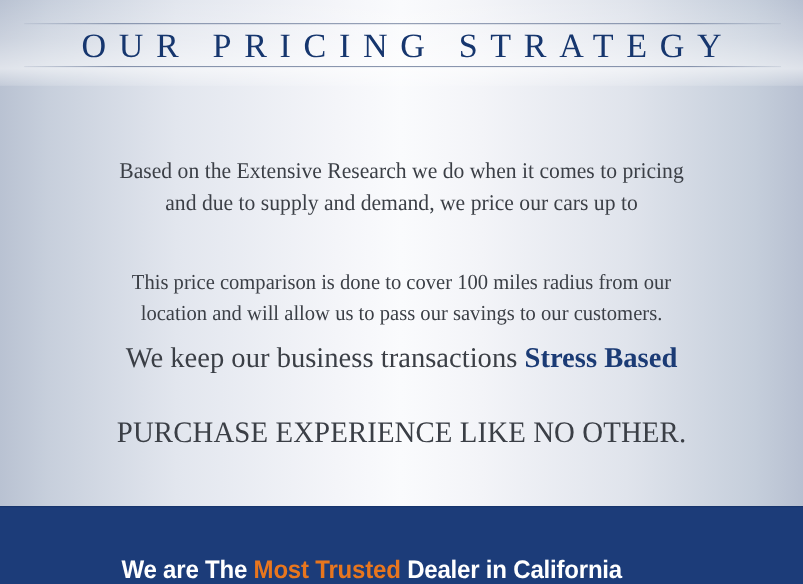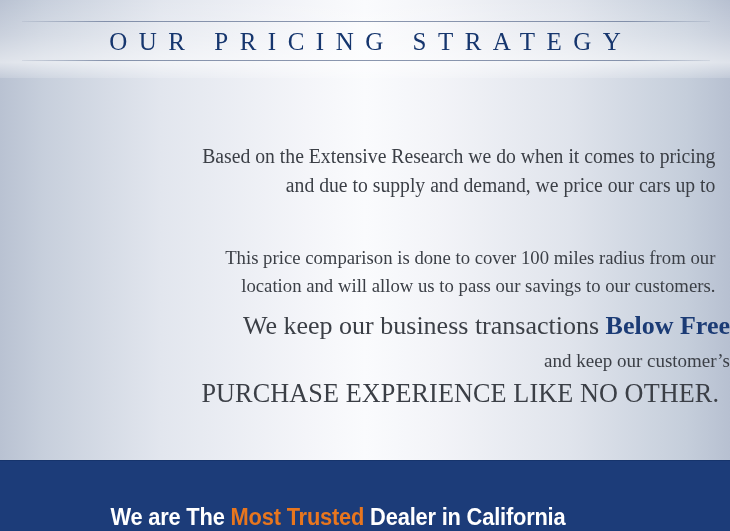--- a/index.html
+++ b/index.html
@@ -54,21 +54,21 @@
   .rule.top { top: 21px; }
   .rule.bottom { top: 60px; }
 
   .title {
     position: absolute;
     left: 0;
     top: 26px;
     width: 730px;
     text-align: center;
     font-family: "Liberation Serif", "DejaVu Serif", serif;
-    font-size: 25px;
+    font-size: 31px;
     font-weight: 400;
     letter-spacing: 11.5px;
     text-indent: 11.5px;
     color: #16366e;
     line-height: 31px;
     white-space: nowrap;
   }
 
   
   .banner-top {
@@ -97,21 +97,21 @@
     text-shadow: 0 1px 1px rgba(0,0,0,0.22);
   }
 
   
   .body-area {
     position: absolute;
     left: 0;
     top: 118px;
     width: 730px;
     height: 400px;
-    text-align: right;
+    text-align: center;
   }
   .p-line {
     font-family: "Liberation Serif", "DejaVu Serif", serif;
     color: #3b3f46;
     white-space: nowrap;
   }
 
   .para1 {
     position: absolute;
     left: 0;
@@ -239,24 +239,23 @@
       <div>and due to supply and demand, we price our cars up to</div>
     </div>
 
 
     <div class="p-line para2">
       <div>This price comparison is done to cover 100 miles radius from our</div>
       <div>location and will allow us to pass our savings to our customers.</div>
     </div>
 
     <div class="line-stress">
-      <span>We keep our business transactions </span><span class="accent">Below Free</span>
-    </div>
-
-    <div class="p-line line-keep">and keep our customer’s</div>
+      <span>We keep our business transactions </span><span class="accent">Stress Based</span>
+    </div>
+
 
     <div class="line-purchase">PURCHASE EXPERIENCE LIKE NO OTHER.</div>
 
   </div>
 
   <div class="banner-bottom">
     <div class="banner-bottom-text">
       <span>We are The </span><span class="accent">Most Trusted</span><span> Dealer in California</span>
     </div>
   </div>

